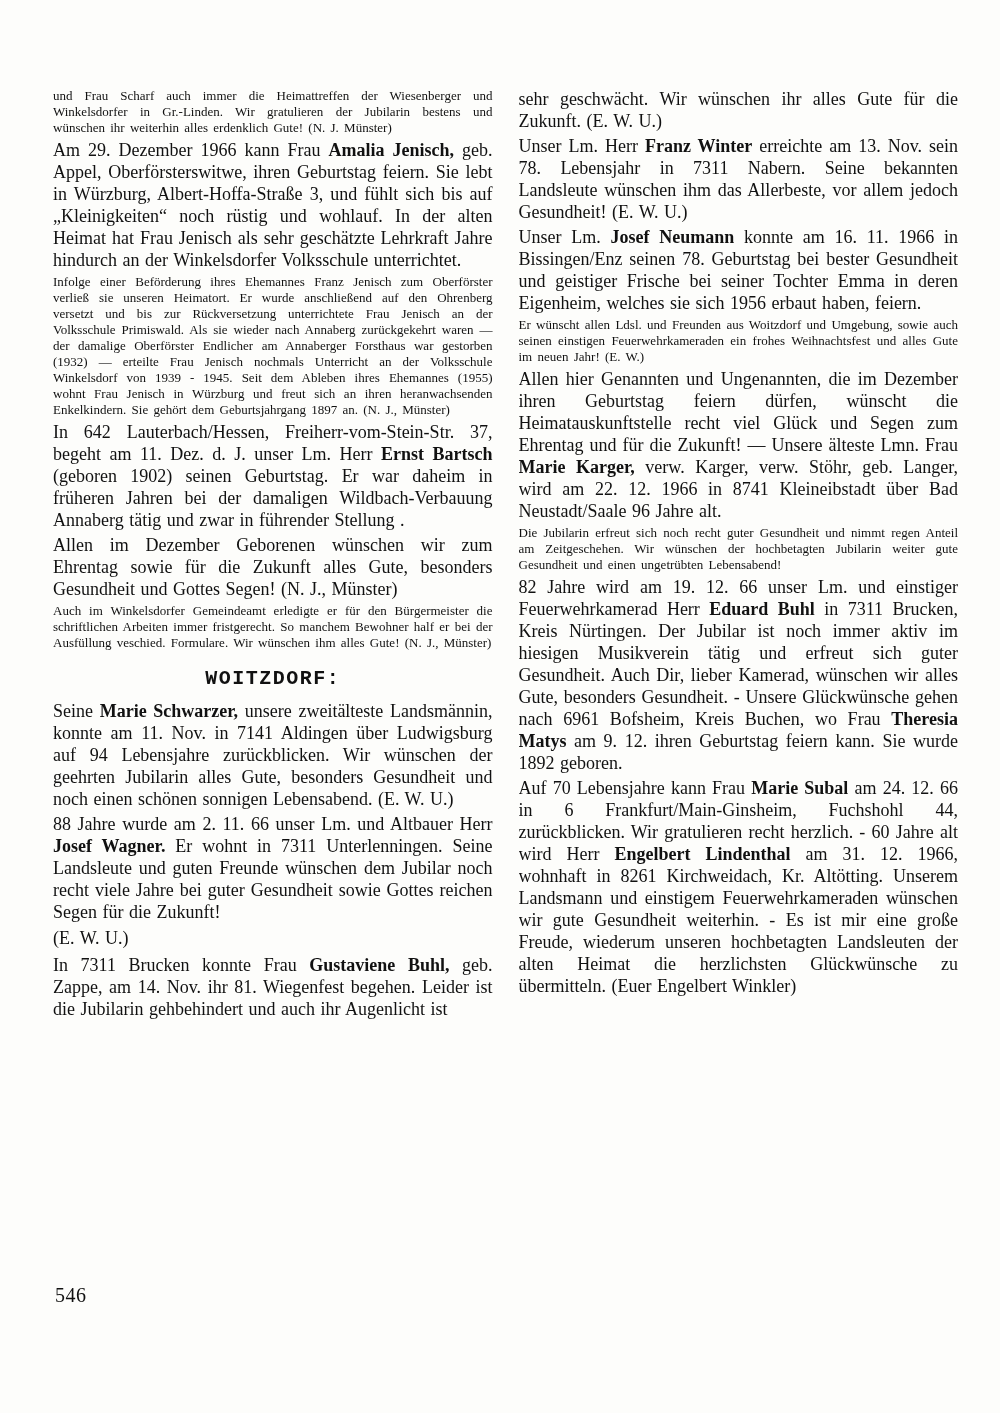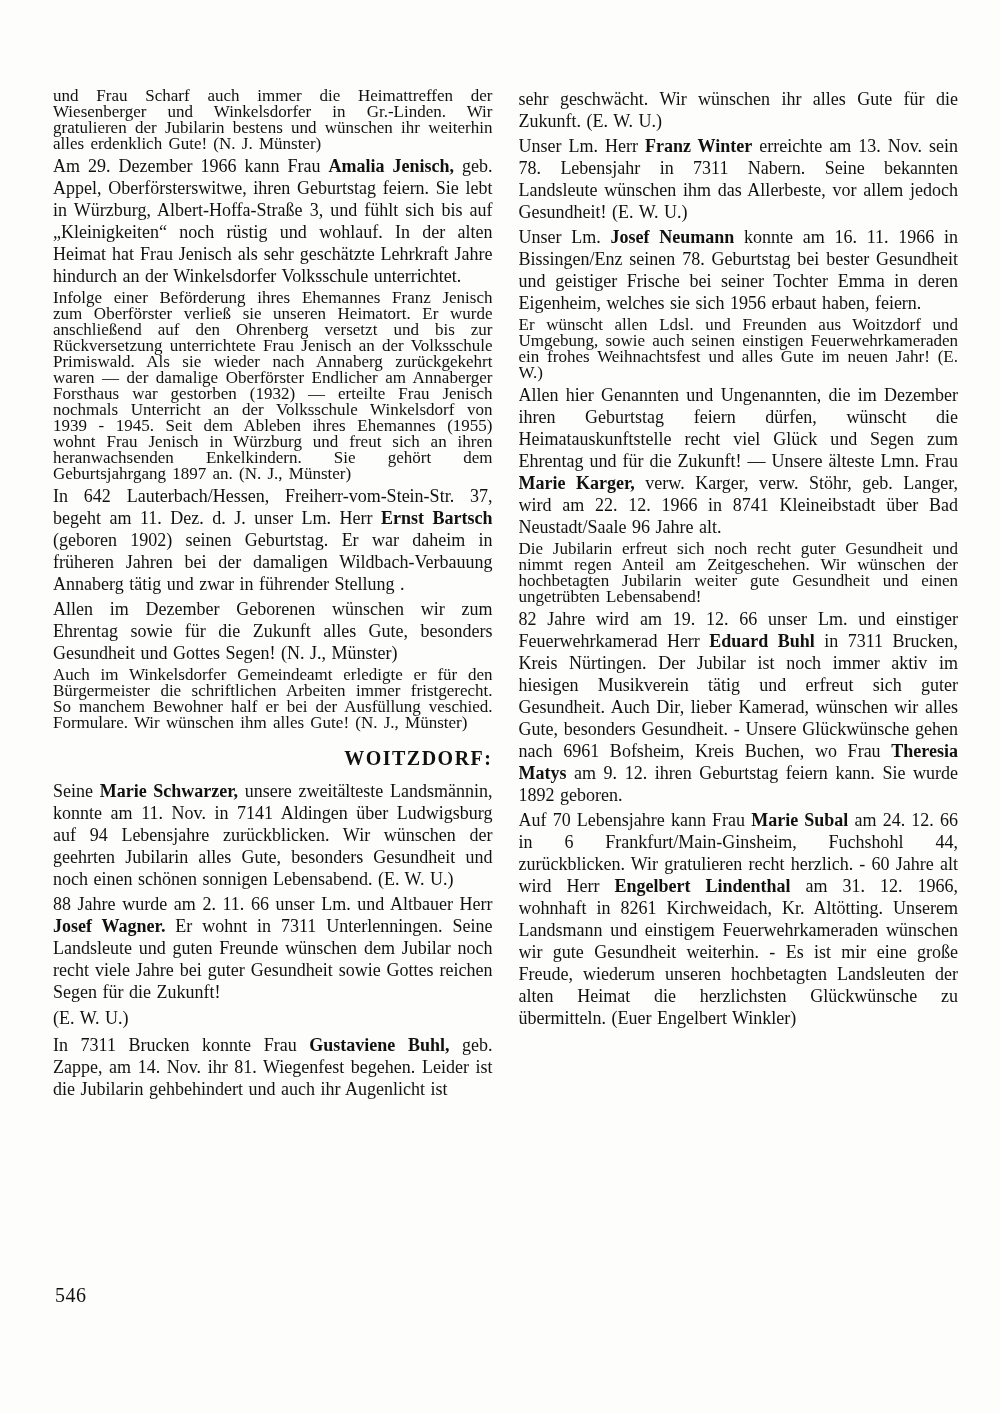--- a/index.html
+++ b/index.html
@@ -34,30 +34,31 @@
   .block {
     margin: 0 0 3px 0;
     text-align: justify;
     word-spacing: 1px;
   }
   .block.body {
     font-size: 18px;
     line-height: 22px;
   }
   .block.small {
-    font-size: 17px;
+    font-size: 13px;
     line-height: 16px;
     word-spacing: 2px;
   }
   .block.heading {
     font-size: 20px;
     font-weight: bold;
     letter-spacing: 1.5px;
     margin: 16px 0 10px 0;
-    text-align: right;
+    text-align: center;
+    font-family: Liberation Mono, monospace;
   }
   .block.right-line {
     font-size: 18px;
     line-height: 24.5px;
     text-align: left;
   }
   .bold {
     font-weight: bold;
   }
   .page-number {

